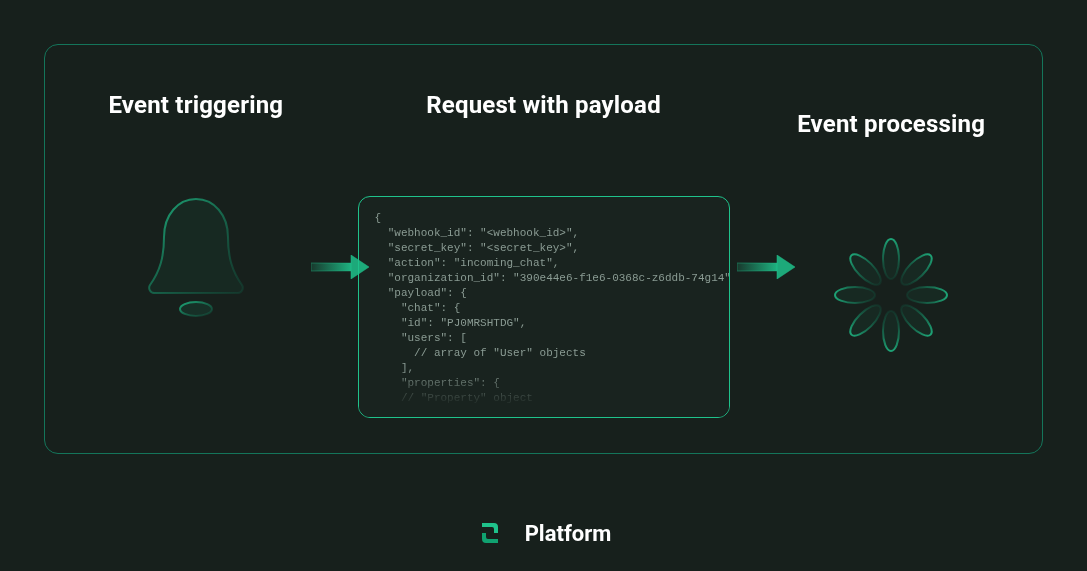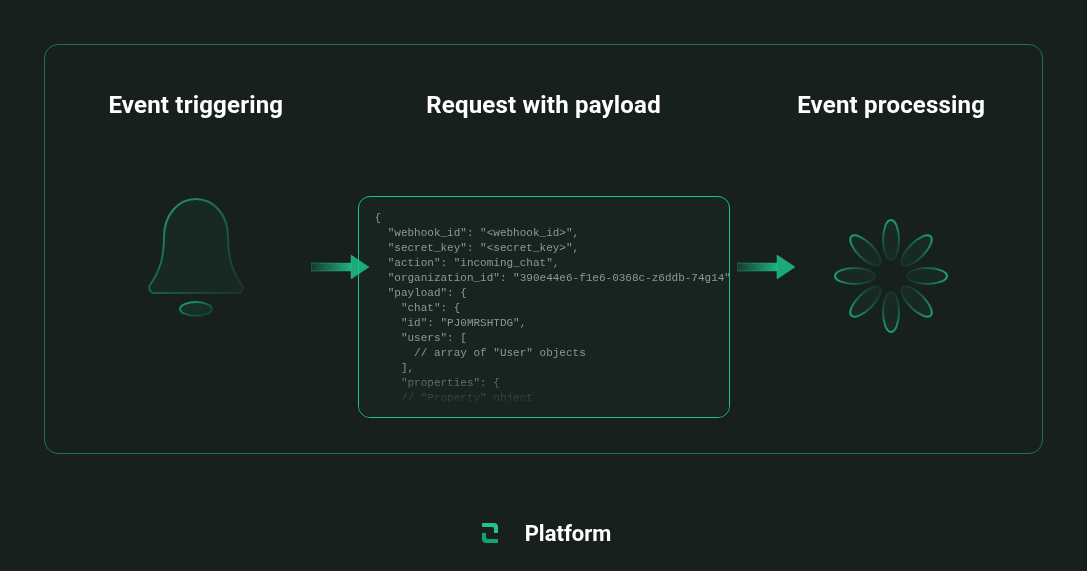--- a/index.html
+++ b/index.html
@@ -39,21 +39,21 @@
     align-items: flex-start;
     justify-content: space-between;
   }
   .col {
     display: flex;
     flex-direction: column;
     align-items: center;
   }
   .col-left  { width: 302px; }
   .col-mid   { width: 394px; gap: 35px; }
-  .col-right { width: 302px; }
+  .col-right { width: 302px; margin-top: 19px; }
   .title {
     font-size: 24px;
     font-weight: 700;
     margin-bottom: 42px;
     text-align: center;
     letter-spacing: .2px;
   }
   .col-right .title { margin-bottom: 92px; }
   .col-left  .title { margin-bottom: 72px; }
 

